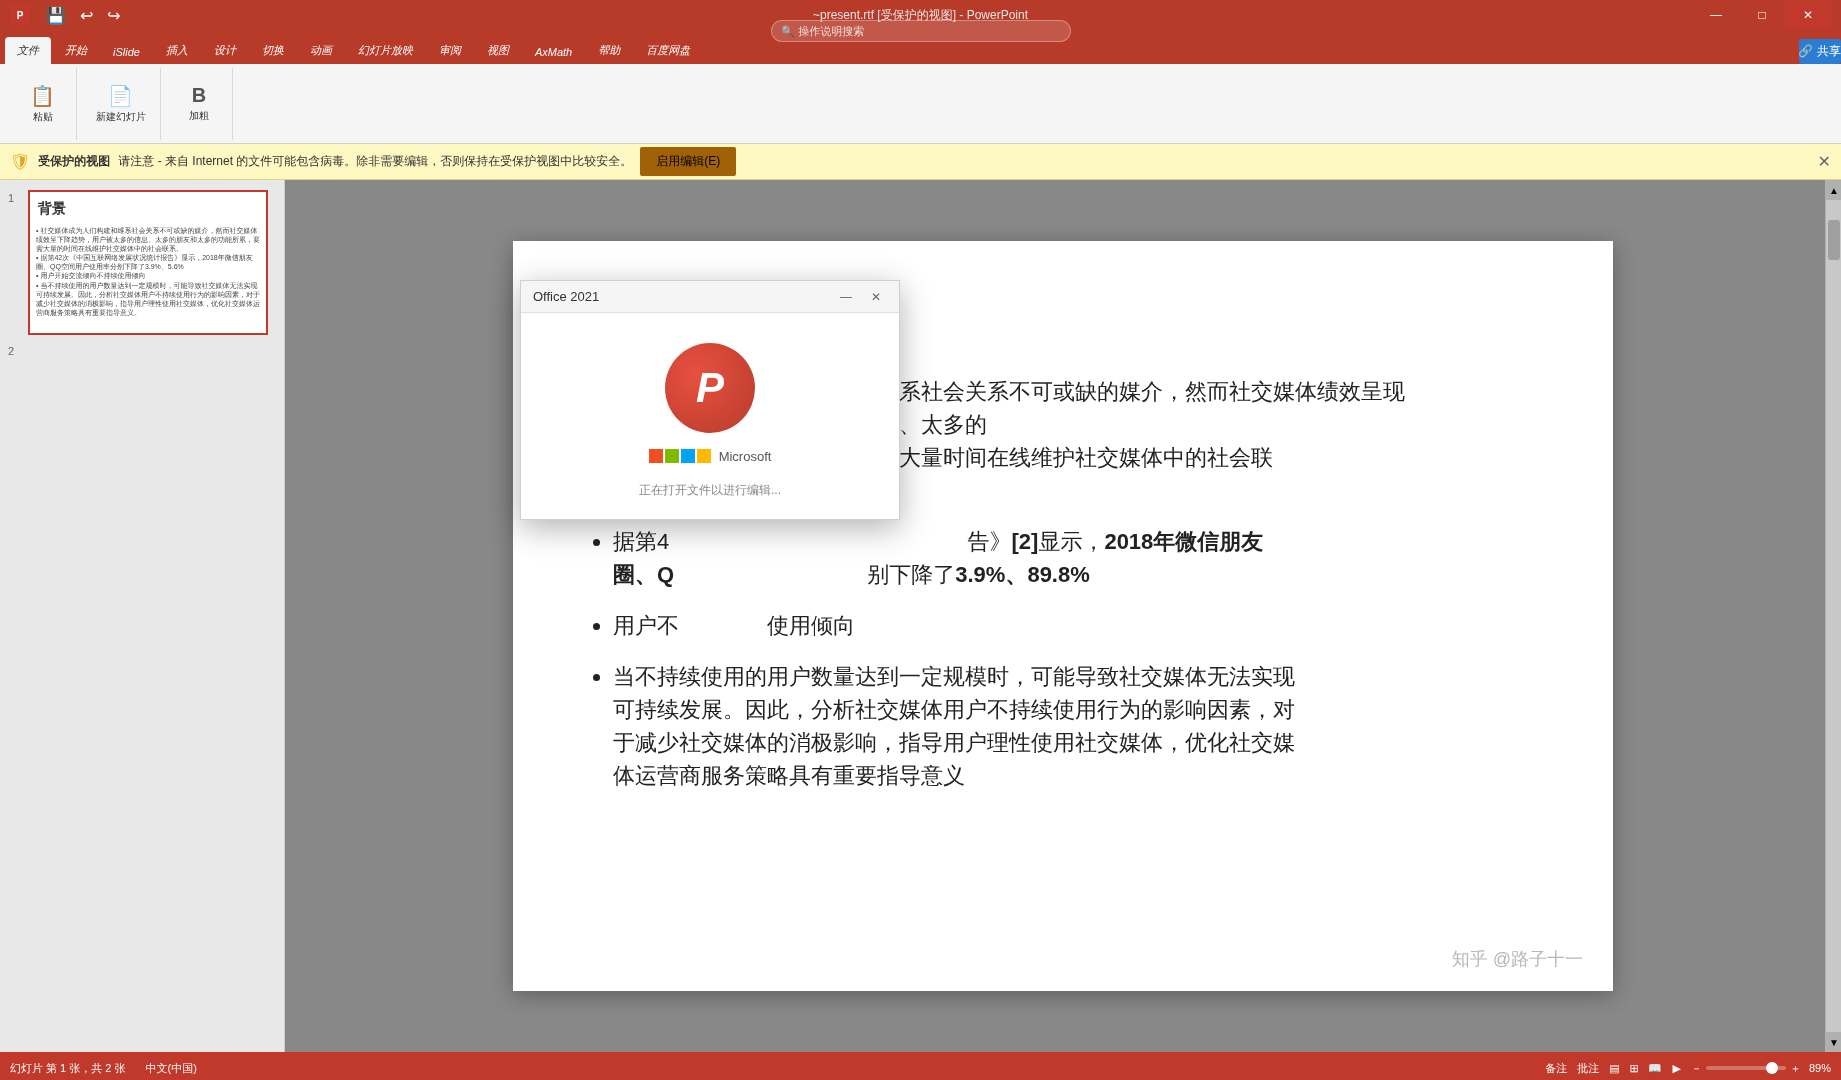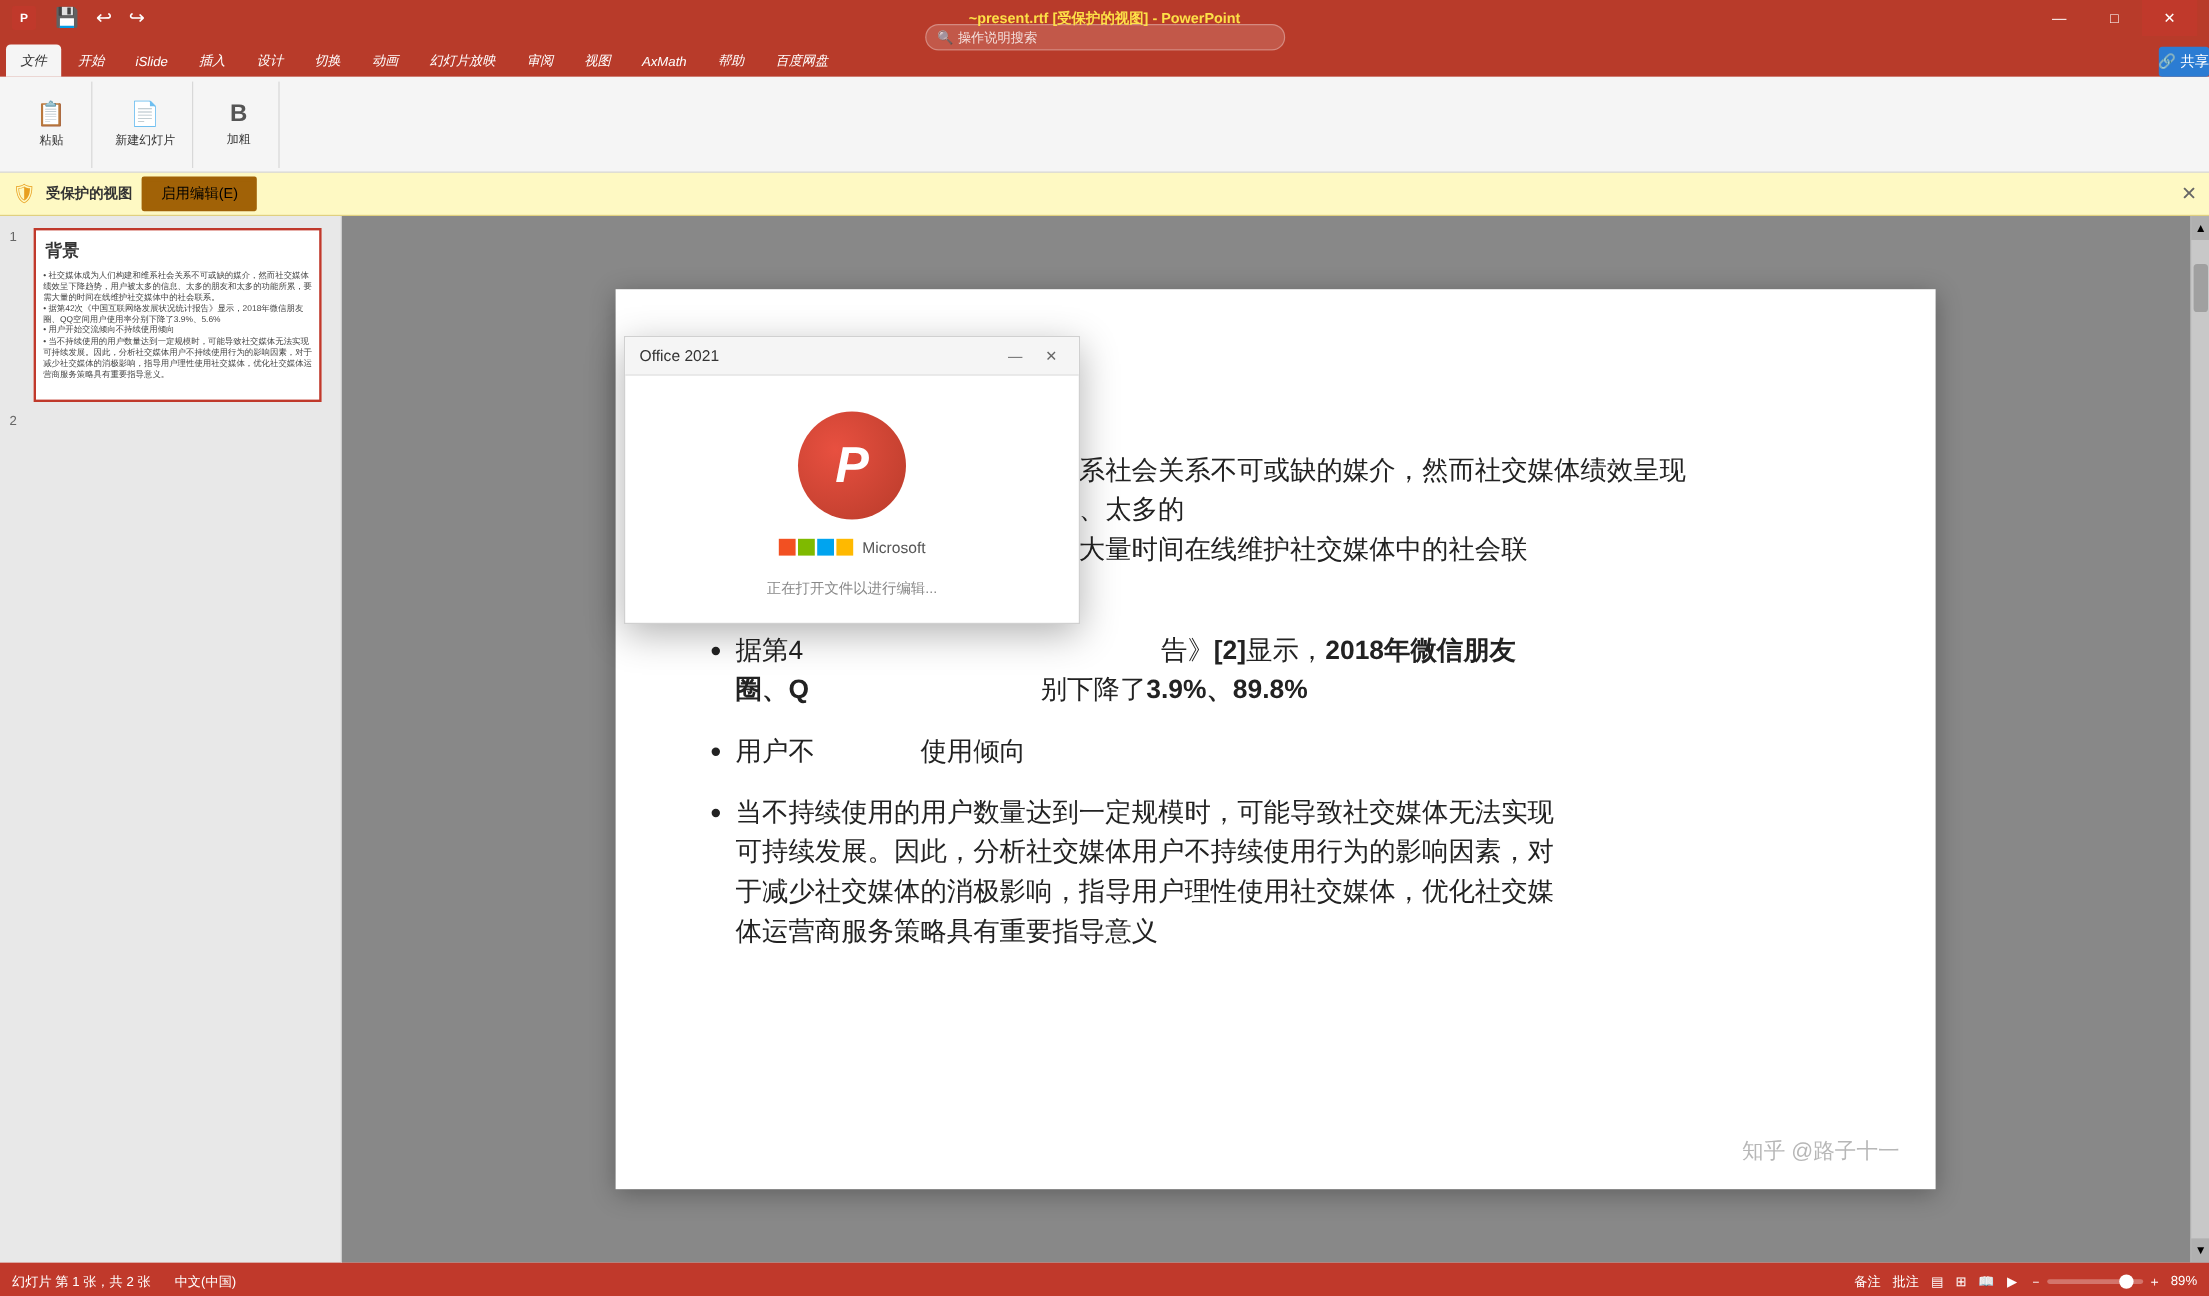--- a/index.html
+++ b/index.html
@@ -3,21 +3,21 @@
   <meta charset="utf-8">
   <style>
     * { margin: 0; padding: 0; box-sizing: border-box; }
     body { width: 1841px; height: 1080px; overflow: hidden; font-family: 'Microsoft YaHei', SimSun, sans-serif; background: #f0f0f0; position: relative; }
 
     
     #title-bar {
       width: 100%; height: 30px; background: #b83b2a; display: flex; align-items: center; justify-content: space-between; padding: 0 10px;
       position: relative;
     }
-    #title-bar .title-text { color: #fde047; font-size: 12px; position: absolute; left: 50%; transform: translateX(-50%); font-weight: bold; }
+    #title-bar .title-text { color: #e5e5e5; font-size: 12px; position: absolute; left: 50%; transform: translateX(-50%); }
     #title-bar .window-controls { display: flex; gap: 0; margin-left: auto; }
     #title-bar .win-btn { width: 46px; height: 30px; display: flex; align-items: center; justify-content: center; color: white; font-size: 12px; cursor: pointer; }
     #title-bar .win-btn.close { background: #c0392b; }
     #title-bar .ppt-icon { width: 20px; height: 20px; background: #c0392b; border-radius: 2px; display: flex; align-items: center; justify-content: center; color: white; font-size: 10px; font-weight: bold; margin-right: 6px; }
 
     
     #ribbon-tabs {
       width: 100%; height: 34px; background: #b83b2a; display: flex; align-items: flex-end; padding-left: 5px;
     }
     .ribbon-tab {
@@ -209,20 +209,21 @@
     <div class="ribbon-btn">
       <span class="icon"><b>B</b></span>
       <span class="label">加粗</span>
     </div>
   </div>
 </div>
 
 <div id="protected-bar">
   <span class="shield-icon">🛡</span>
   <span style="font-weight:bold;text-align:right;">受保护的视图</span>
+  <span>请注意 - 来自 Internet 的文件可能包含病毒。除非需要编辑，否则保持在受保护视图中比较安全。</span>
   <button class="enable-btn">启用编辑(E)</button>
   <span class="close-bar">✕</span>
 </div>
 
 <div id="main-area">
 
   <div id="slide-panel">
 
     <div class="slide-thumb active">
       <span class="slide-num">1</span>

